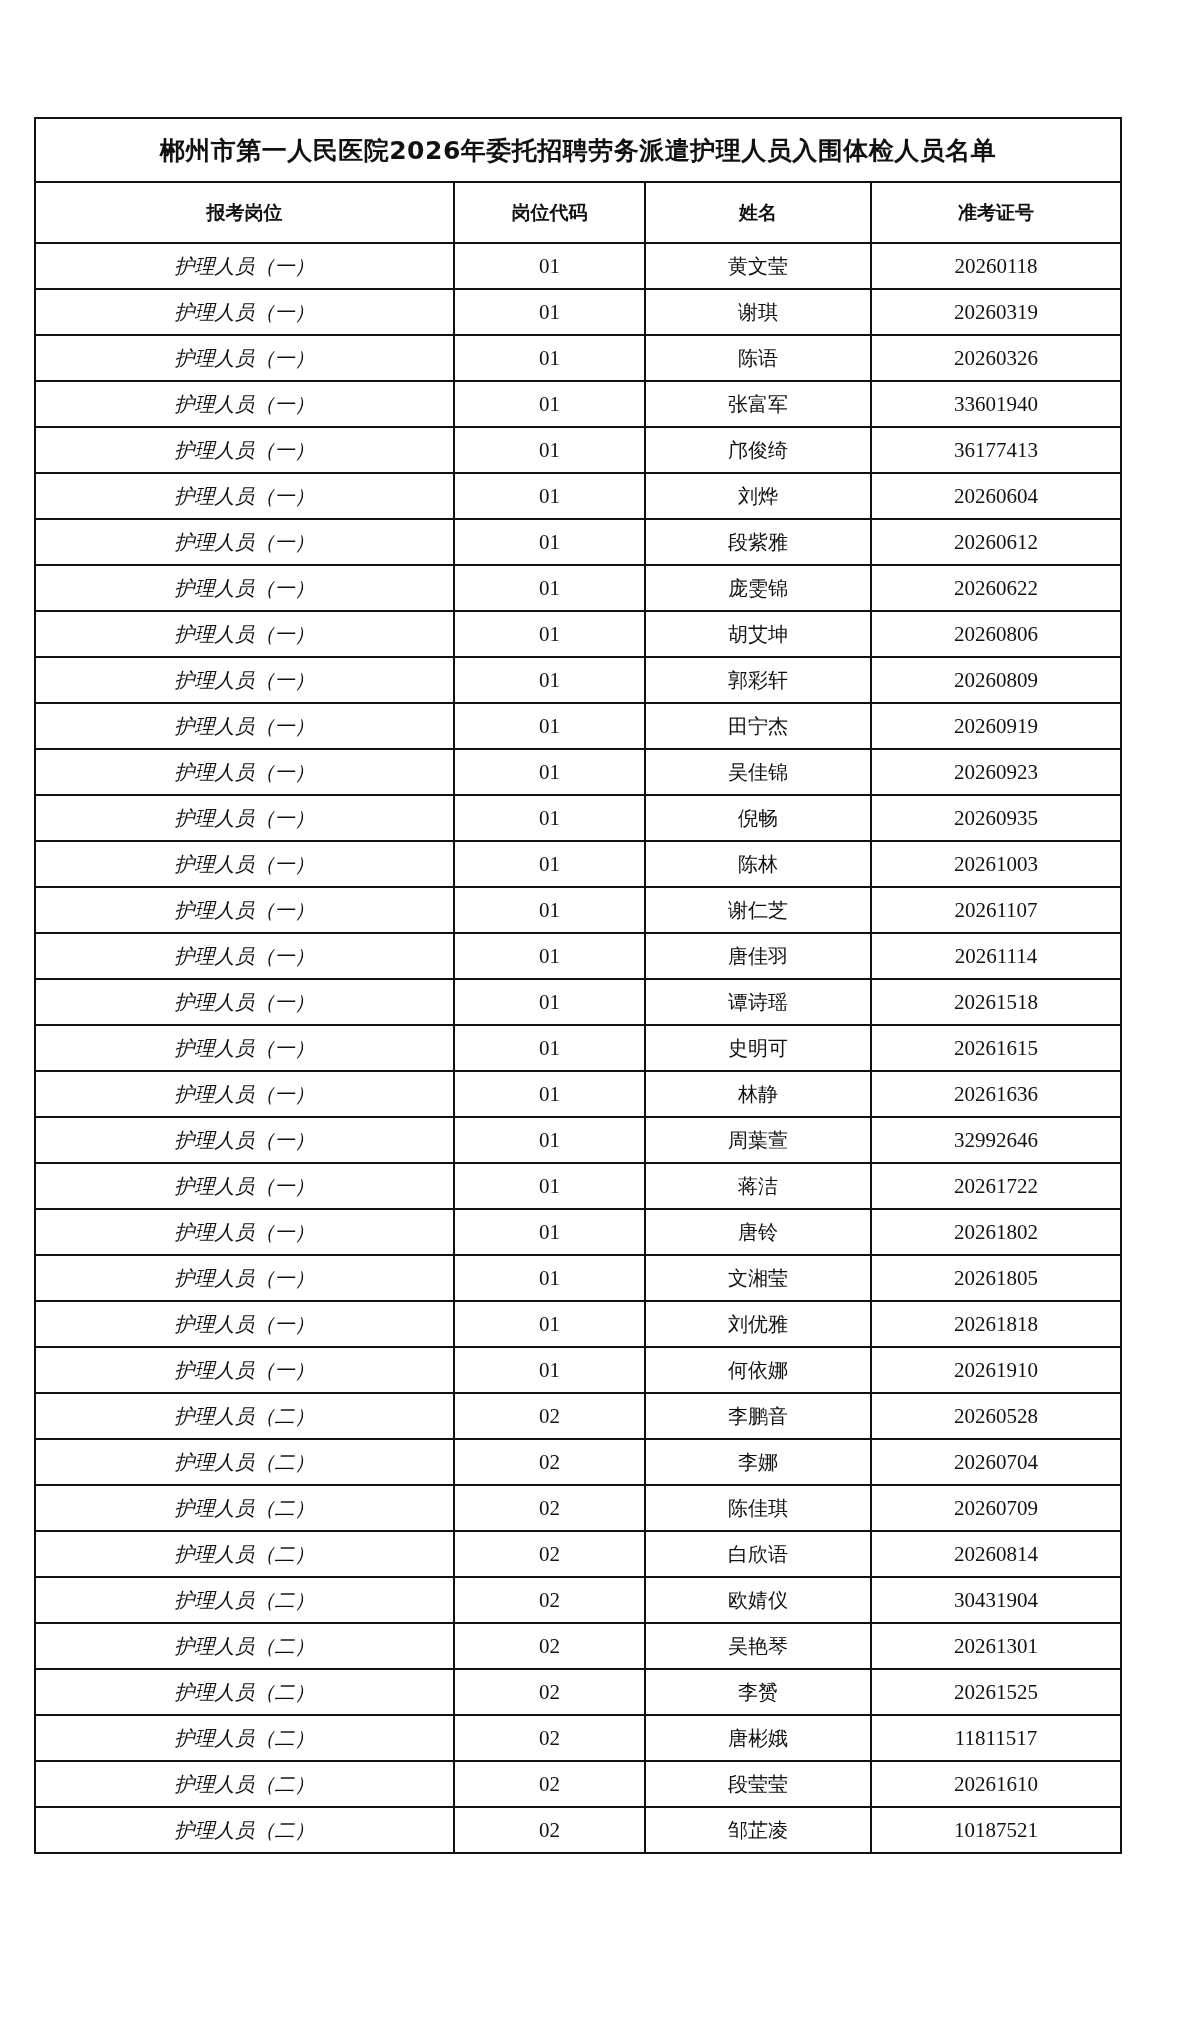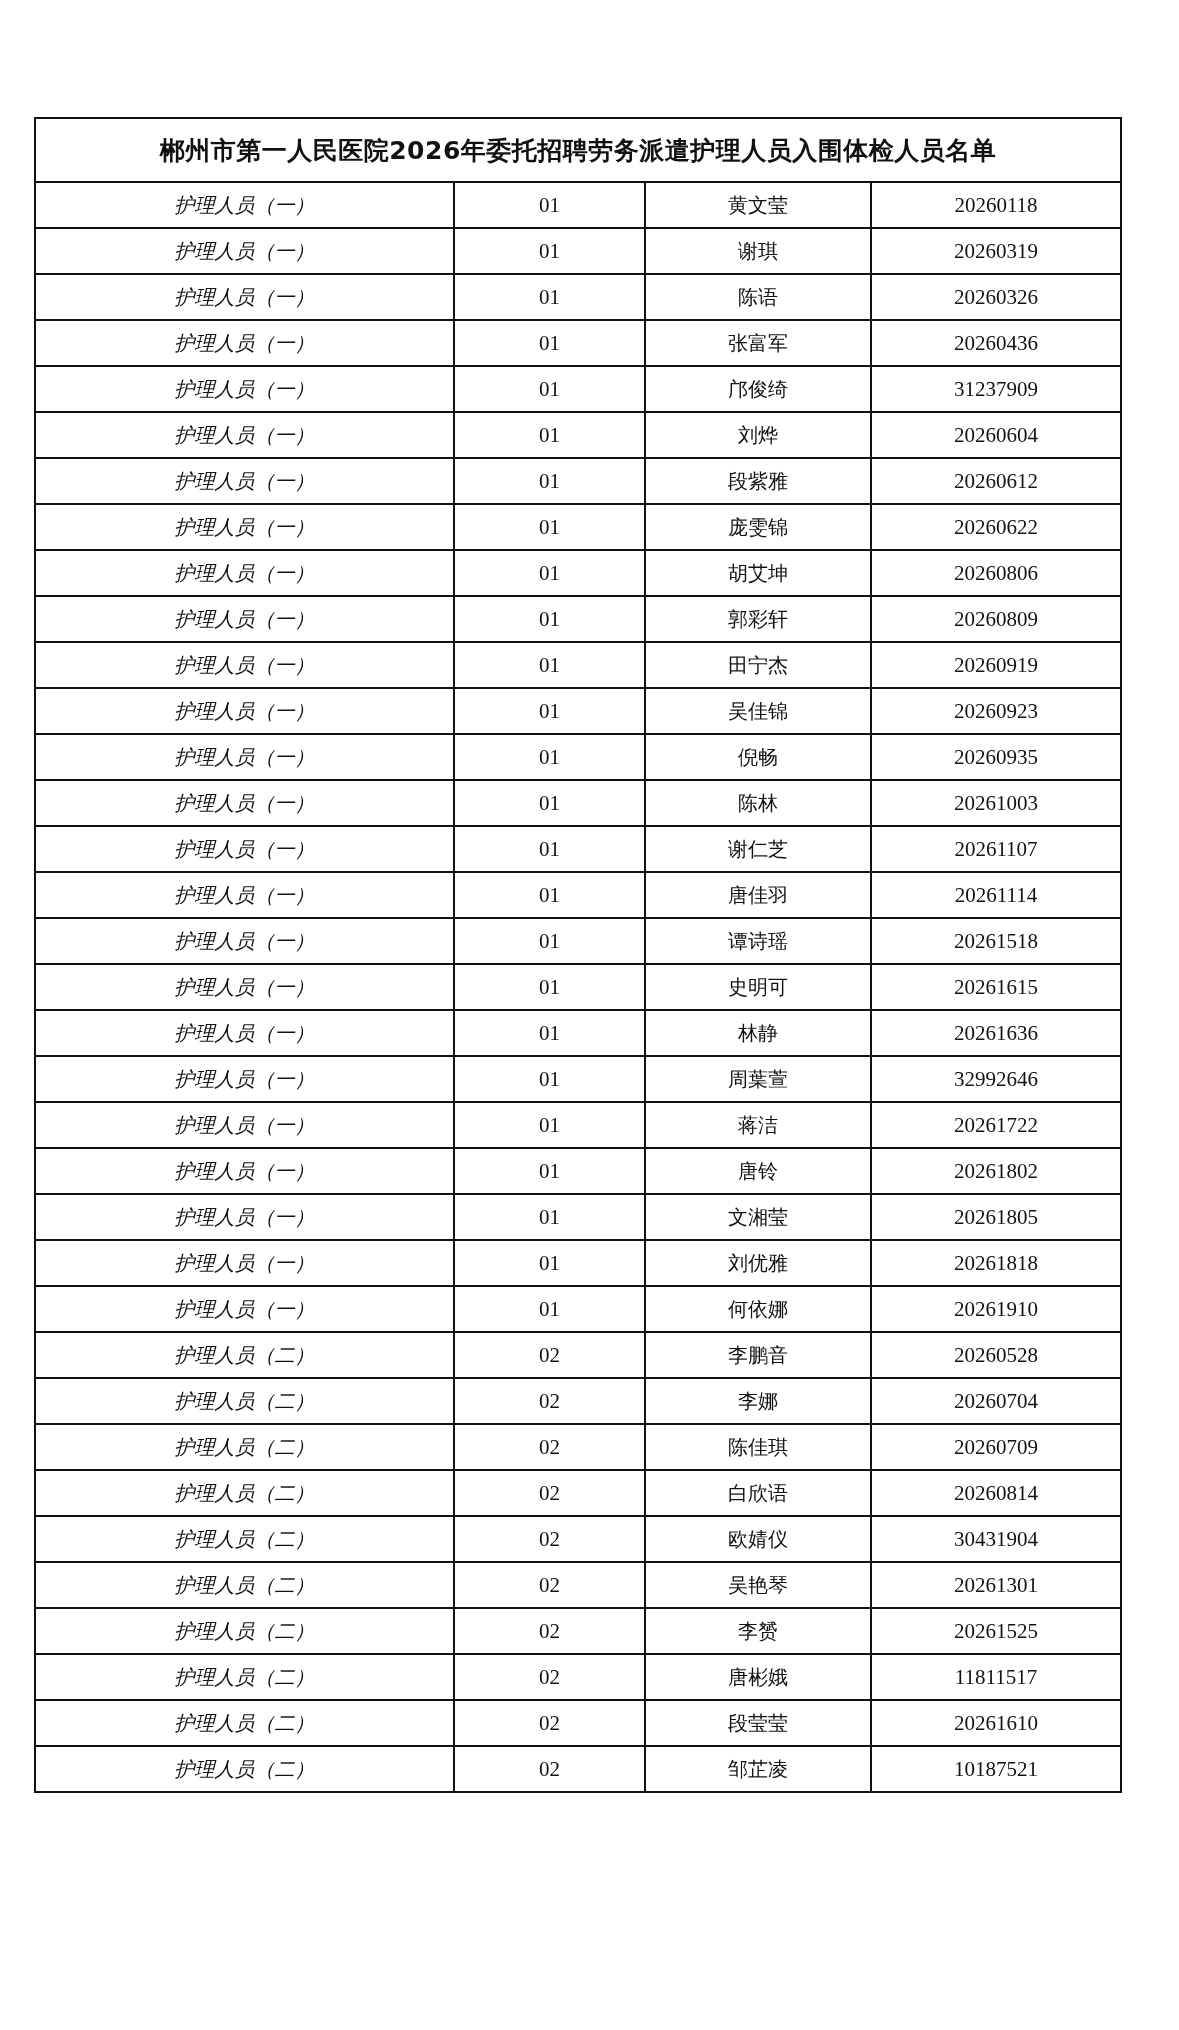--- a/index.html
+++ b/index.html
@@ -22,20 +22,26 @@
     <colgroup>
       <col style="width:419px">
       <col style="width:191px">
       <col style="width:226px">
       <col style="width:250px">
     </colgroup>
     <thead>
       <tr>
         <th colspan="4" class="title-cell">郴州市第一人民医院2026年委托招聘劳务派遣护理人员入围体检人员名单</th>
       </tr>
+      <tr>
+        <th class="head-cell">报考岗位</th>
+        <th class="head-cell">岗位代码</th>
+        <th class="head-cell">姓名</th>
+        <th class="head-cell">准考证号</th>
+      </tr>
     </thead>
     <tbody id="rows">
         <tr class="data-row">
           <td class="c-post">护理人员（一）</td>
           <td class="c-code">01</td>
           <td class="c-name">黄文莹</td>
           <td class="c-id">20260118</td>
         </tr>
         <tr class="data-row">
           <td class="c-post">护理人员（一）</td>
@@ -46,27 +52,27 @@
         <tr class="data-row">
           <td class="c-post">护理人员（一）</td>
           <td class="c-code">01</td>
           <td class="c-name">陈语</td>
           <td class="c-id">20260326</td>
         </tr>
         <tr class="data-row">
           <td class="c-post">护理人员（一）</td>
           <td class="c-code">01</td>
           <td class="c-name">张富军</td>
-          <td class="c-id">20260436</td>
+          <td class="c-id">33601940</td>
         </tr>
         <tr class="data-row">
           <td class="c-post">护理人员（一）</td>
           <td class="c-code">01</td>
           <td class="c-name">邝俊绮</td>
-          <td class="c-id">31237909</td>
+          <td class="c-id">36177413</td>
         </tr>
         <tr class="data-row">
           <td class="c-post">护理人员（一）</td>
           <td class="c-code">01</td>
           <td class="c-name">刘烨</td>
           <td class="c-id">20260604</td>
         </tr>
         <tr class="data-row">
           <td class="c-post">护理人员（一）</td>
           <td class="c-code">01</td>

